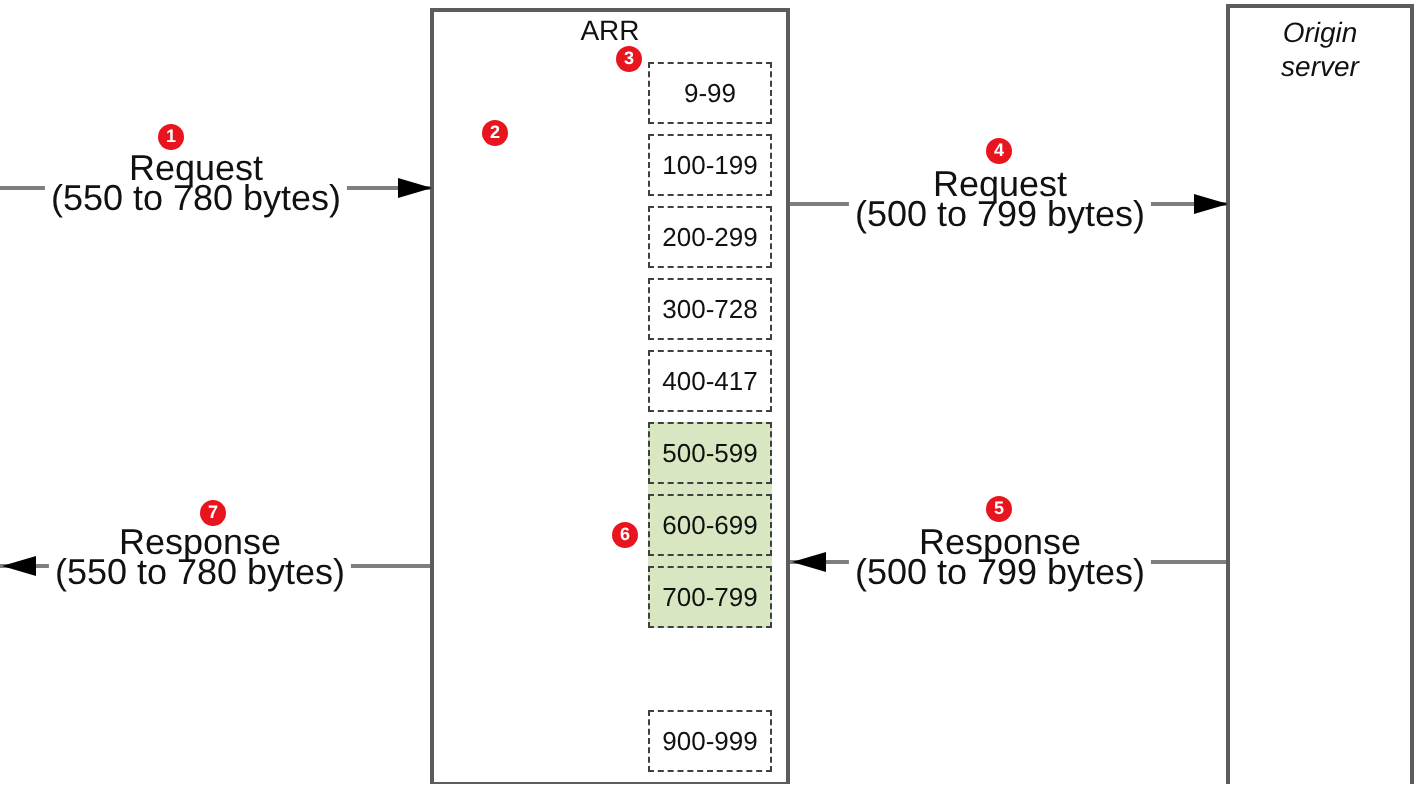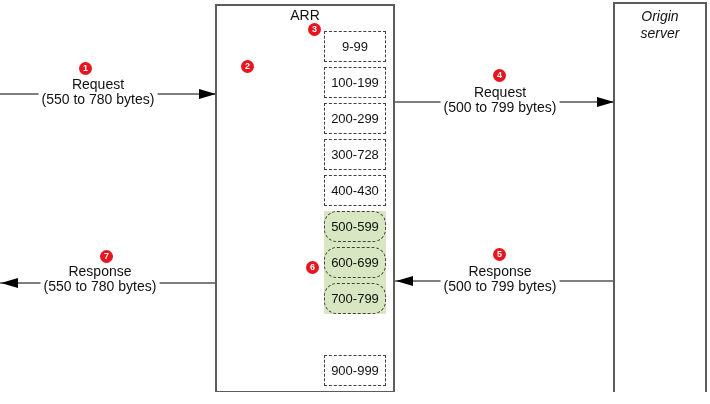--- a/index.html
+++ b/index.html
@@ -36,21 +36,21 @@
     left: 324px;
     width: 62px;
     height: 31px;
     border: 1px dashed var(--dash-border, #404040);
     background: #fff;
     font-size: 13px;
     line-height: 29px;
     text-align: center;
     z-index: 3;
   }
-  .cell.hl { background: var(--highlight, #d8e7c1); border-radius: 13px; }
+  .cell.hl { background: var(--highlight, #d8e7c1); }
   #hl-backdrop {
     position: absolute;
     left: 324px; top: 211px; width: 62px; height: 103px;
     background: var(--highlight, #d8e7c1);
     z-index: 2;
   }
 
   
   .flow-line {
     position: absolute;
@@ -67,21 +67,21 @@
   }
   .ah.right { border-left: 17px solid #000; }
   .ah.left  { border-right: 17px solid #000; }
 
   
   .flow-label {
     position: absolute;
     transform: translateX(-50%);
     text-align: center;
     background: #fff;
-    font-size: 14px;
+    font-size: 18px;
     line-height: 15px;
     padding: 0 3px;
     z-index: 2;
     white-space: nowrap;
   }
 
   
   .marker {
     position: absolute;
     width: 13px; height: 13px;
@@ -112,21 +112,21 @@
   <div id="origin-title" class="box-title">
     <div>Origin</div>
     <div>server</div>
   </div>
 
   <div id="hl-backdrop"></div>
   <div class="cell" style="top:31px;">9-99</div>
   <div class="cell" style="top:67px;">100-199</div>
   <div class="cell" style="top:103px;">200-299</div>
   <div class="cell" style="top:139px;">300-728</div>
-  <div class="cell" style="top:175px;">400-430</div>
+  <div class="cell" style="top:175px;">400-417</div>
   <div class="cell hl" style="top:211px;">500-599</div>
   <div class="cell hl" style="top:247px;">600-699</div>
   <div class="cell hl" style="top:283px;">700-799</div>
   <div class="cell" style="top:355px;">900-999</div>
 
   <div class="ah right" style="left:199px; top:89px;"></div>
   <div class="ah right" style="left:597px; top:97px;"></div>
   <div class="ah left" style="left:396px; top:276px;"></div>
   <div class="ah left" style="left:1px;   top:278px;"></div>
 

